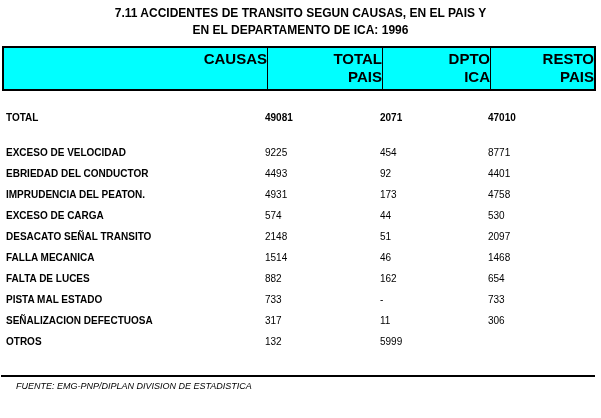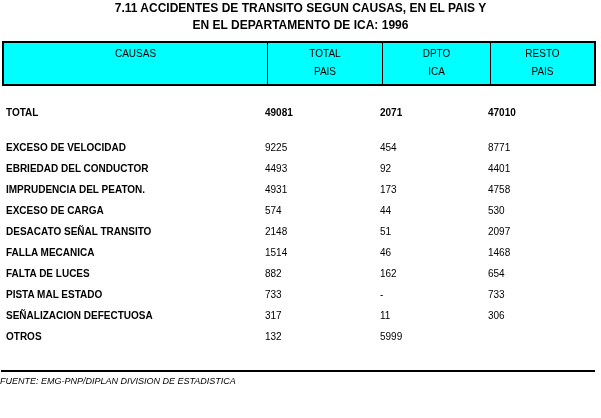--- a/index.html
+++ b/index.html
@@ -5,31 +5,31 @@
   * { margin: 0; padding: 0; box-sizing: border-box; }
   html, body { background: #ffffff; }
   body {
     width: 601px; height: 418px;
     font-family: "Liberation Sans", "DejaVu Sans", sans-serif;
     color: #000000;
     overflow: hidden;
   }
   .page { position: relative; width: 601px; height: 418px; }
 
-  .title { text-align: center; font-weight: bold; font-size: 12px; line-height: 17px; }
+  .title { text-align: center; font-weight: bold; font-size: 12px; line-height: 17px; padding-top: 5px; }
 
   .header-box {
     margin-left: 2px; margin-top: 7px;
     width: 594px; height: 45px;
     background: #00FFFF;
     border: 2px solid #000000;
     display: grid;
     grid-template-columns: 263px 115px 108px auto;
   }
-  .header-cell { text-align: center; font-weight: normal; font-size: 10px; }
+  .header-cell { text-align: right; font-weight: bold; font-size: 15px; }
   .header-cell + .header-cell { border-left: 1px solid #000000; }
   .hline1 { margin-top: 6px; line-height: 10px; }
   .hline2 { margin-top: 8px; line-height: 10px; }
 
   .tbody { margin-left: 2px; width: 594px; }
   .row {
     display: grid;
     grid-template-columns: 263px 115px 108px auto;
     height: 21px;
     align-items: center;
@@ -44,21 +44,21 @@
   .cell.c4 { padding-right: 12px; }
   .cell.c3.dash { padding-right: 7px; }
   .row-total .cell.num { font-weight: bold; }
 
   .bottom-rule {
     margin-left: 1px; margin-top: 23px;
     width: 594px; height: 0;
     border-top: 2px solid #000000;
   }
   .source {
-    margin-left: 0; margin-top: 4px;
+    margin-left: 16px; margin-top: 4px;
     font-size: 9px; font-style: italic; font-weight: normal;
     white-space: nowrap;
   }
 </style>
 </head>
 <body>
 
 <div class="page">
 
   <div class="title">

